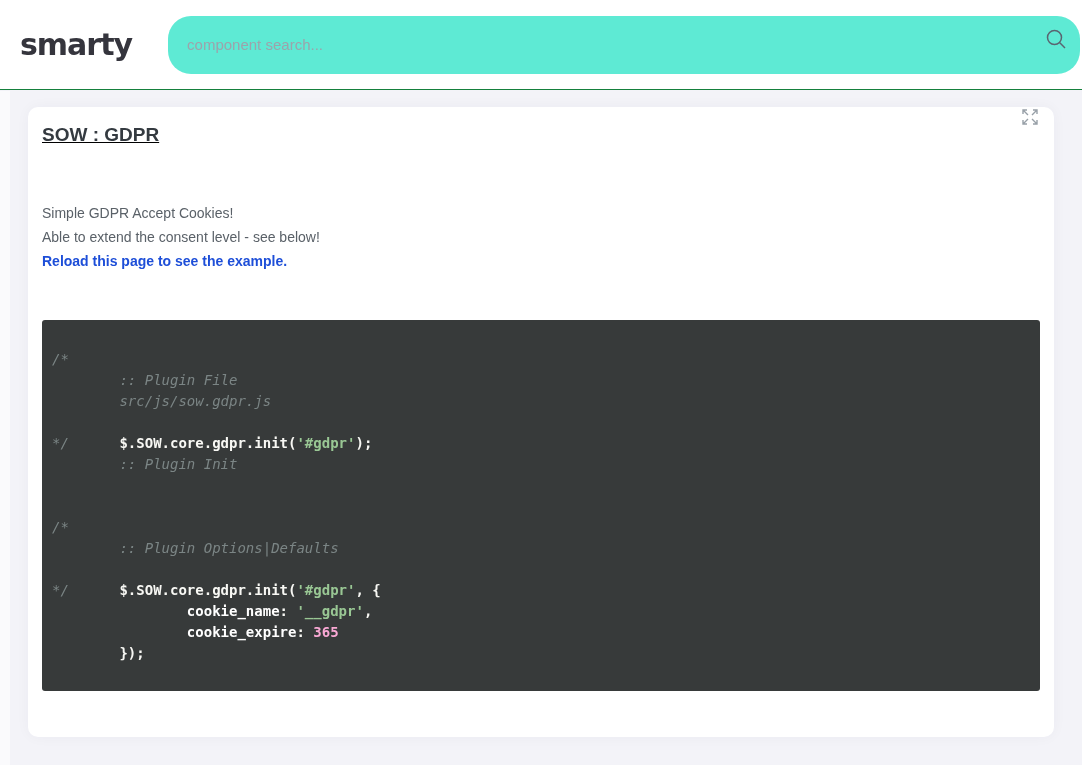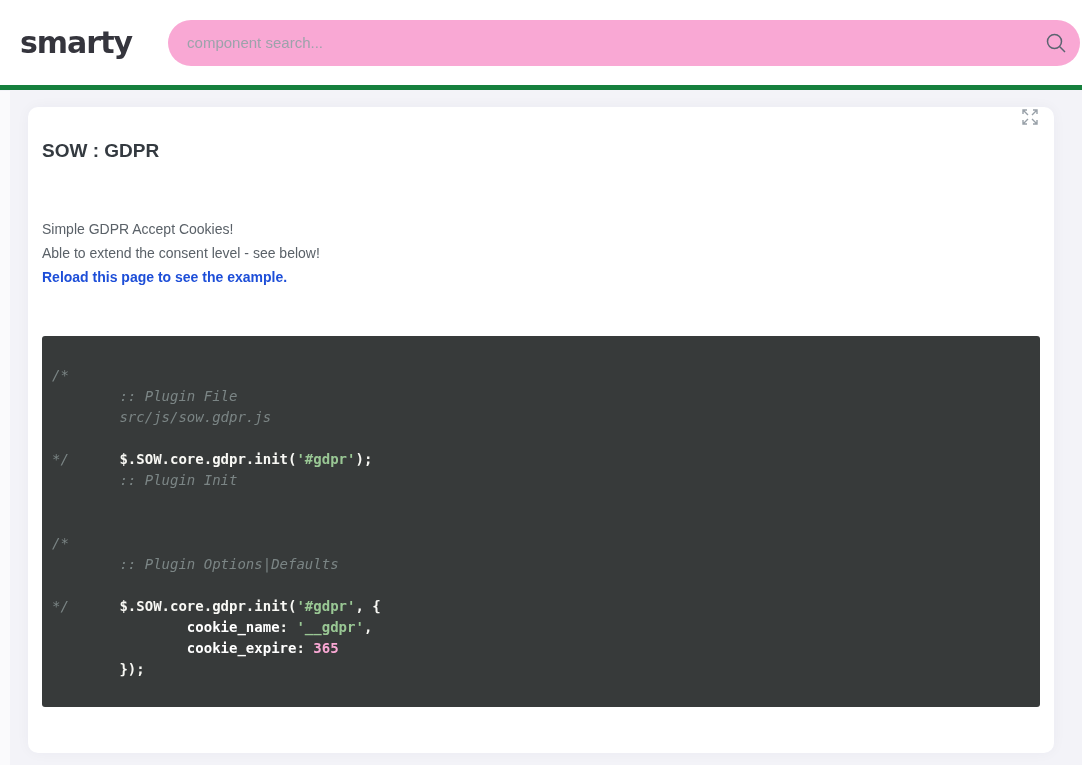--- a/index.html
+++ b/index.html
@@ -9,38 +9,38 @@
     font-family: "Liberation Sans", sans-serif;
     background: #f3f3f8;
   }
 
   
   .header {
     height: 90px;
     background: #ffffff;
     display: flex;
     align-items: center;
-    border-bottom: 5px solid #15803d;
+    border-bottom: 1px solid #15803d;
   }
   .logo {
     margin-left: 20px;
     font-size: 30px;
     font-weight: 800;
     letter-spacing: -1px;
     color: #35353d;
     font-family: "DejaVu Sans", sans-serif;
     cursor: pointer;
     flex: 0 0 auto;
   }
   .search-wrap {
     flex: 1 1 auto;
     margin-left: 36px;
     margin-right: 2px;
-    height: 46px;
-    background: #f9a8d4;
+    height: 58px;
+    background: #5eead4;
     border-radius: 23px;
     position: relative;
     display: flex;
     align-items: center;
   }
   .search-input {
     width: 100%;
     height: 100%;
     border: none;
     outline: none;
@@ -71,22 +71,23 @@
     padding: 17px 28px 0 28px;
   }
   .card {
     background: #ffffff;
     border-radius: 10px;
     padding: 0 14px 46px 14px;
     position: relative;
     box-shadow: 0 0 14px rgba(40,40,70,0.04);
   }
   .card-header {
-    padding-top: 32px;
+    padding-top: 16px;
     position: relative;
+    text-decoration: underline;
   }
   .card-title {
     font-size: 19px;
     line-height: 24px;
     font-weight: bold;
     color: #343a40;
   }
   .expand-btn {
     position: absolute;
     top: 0;

